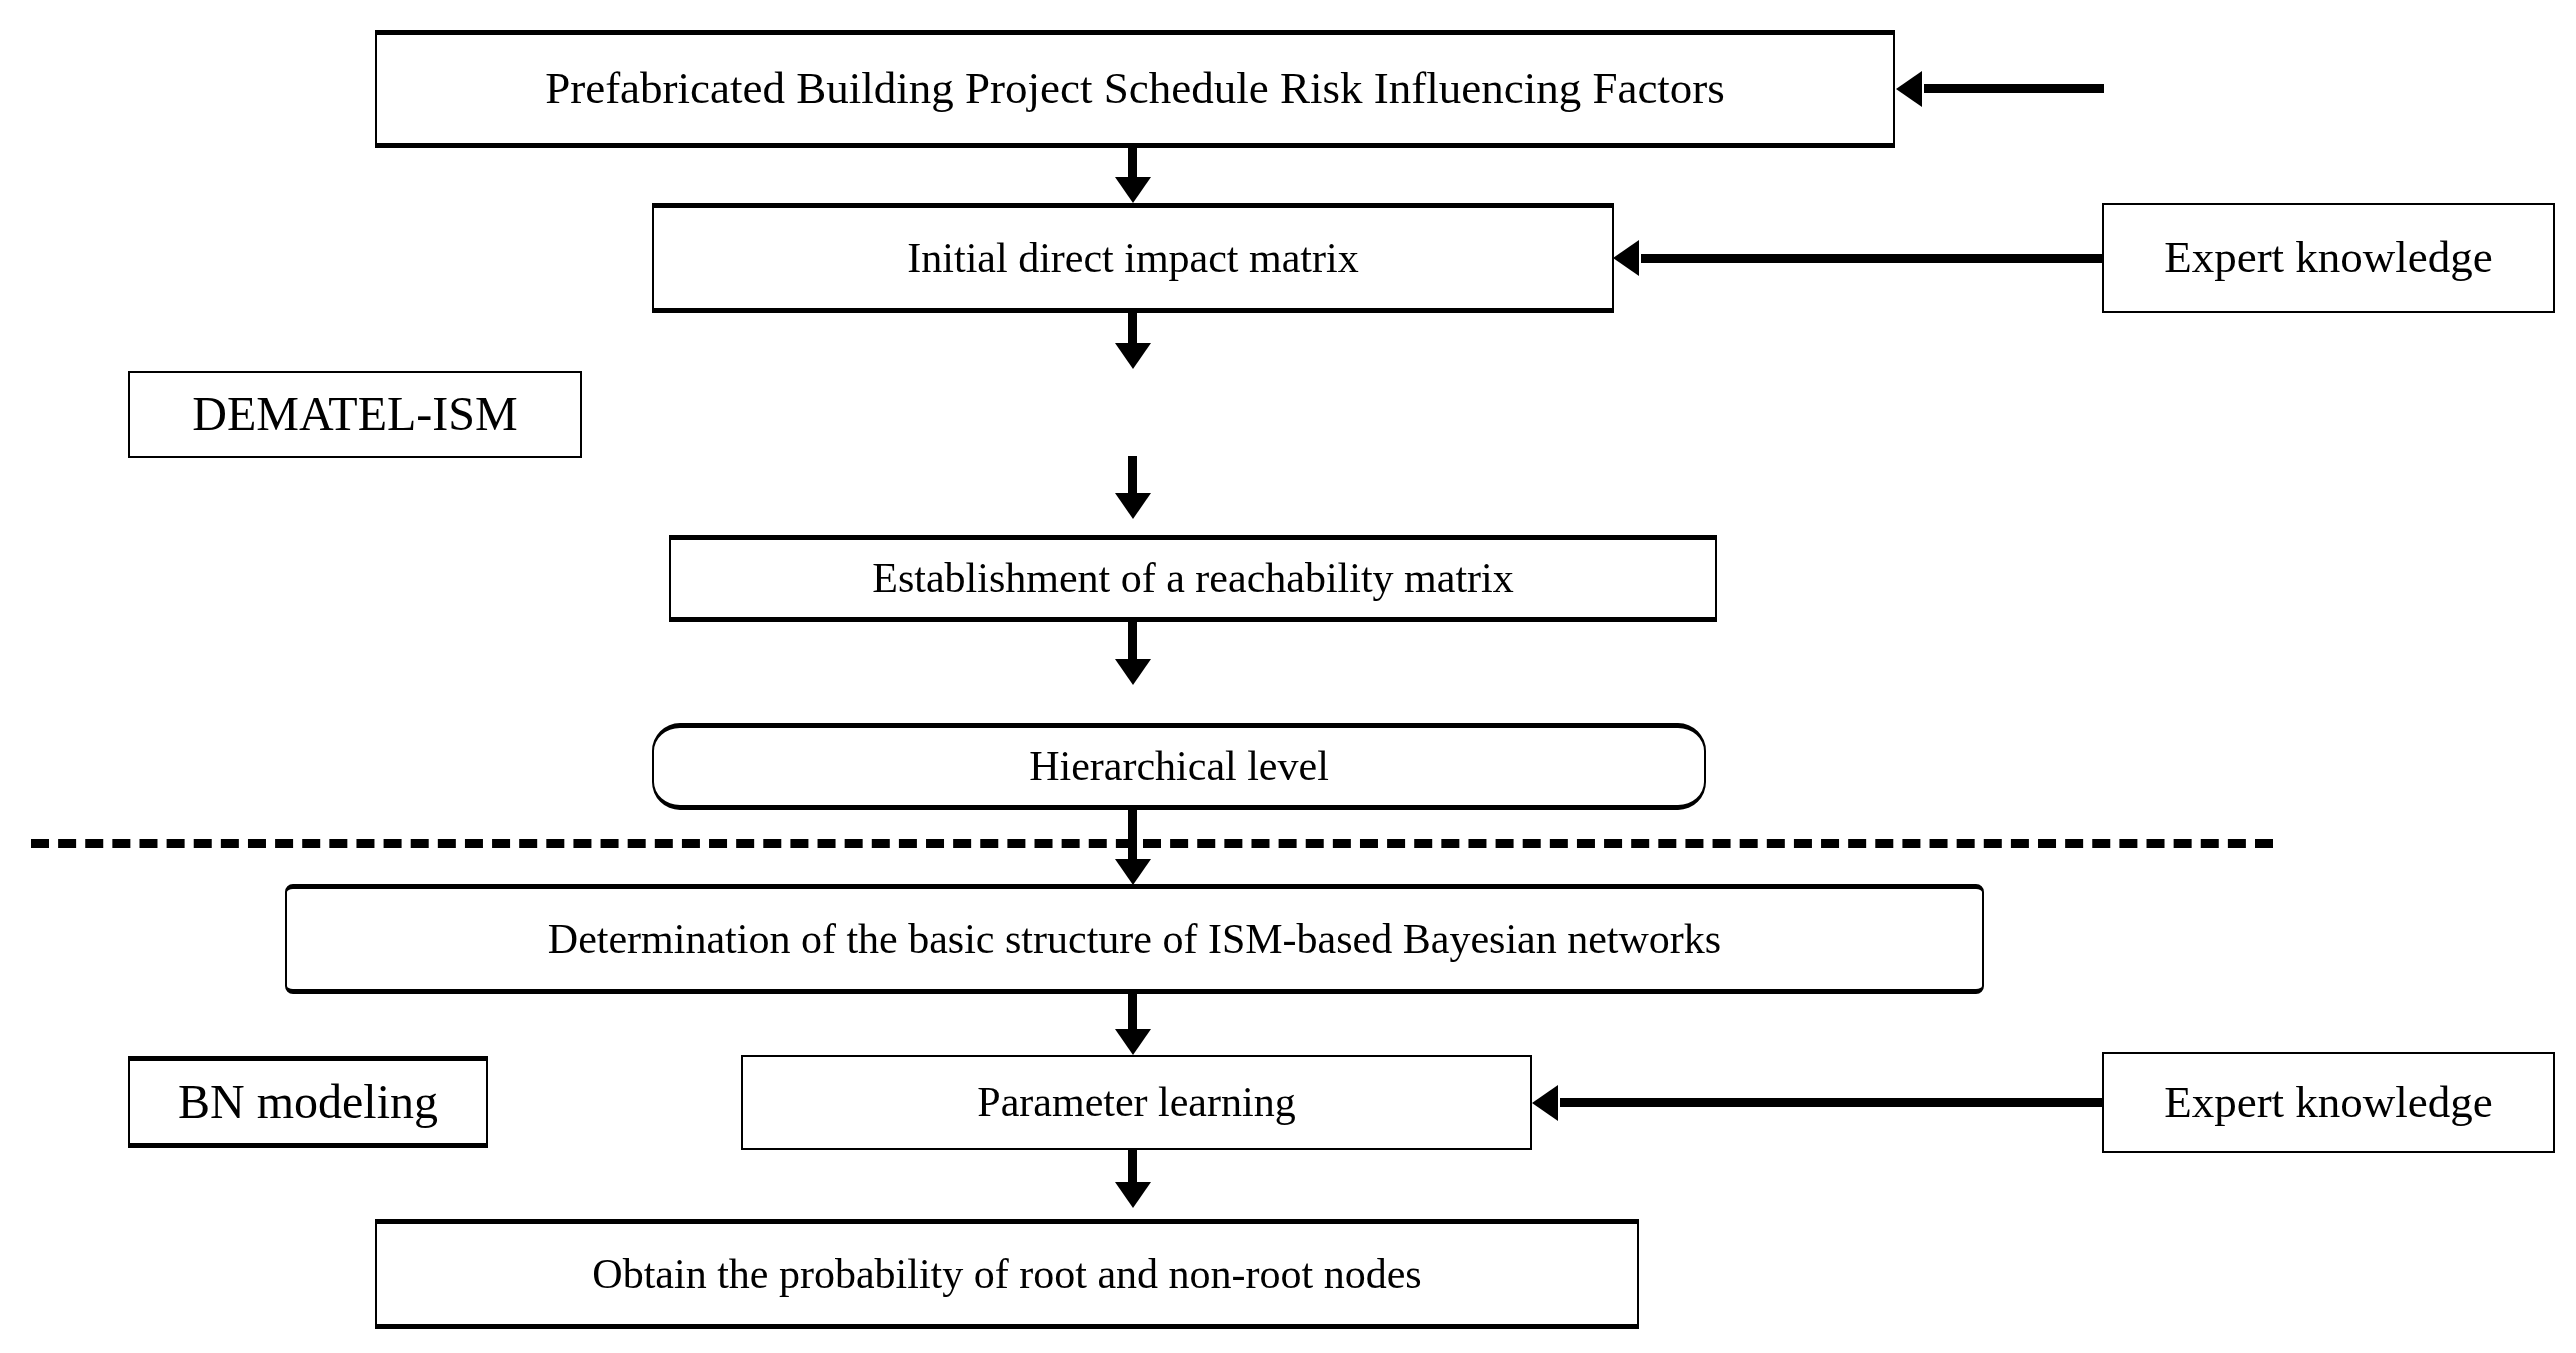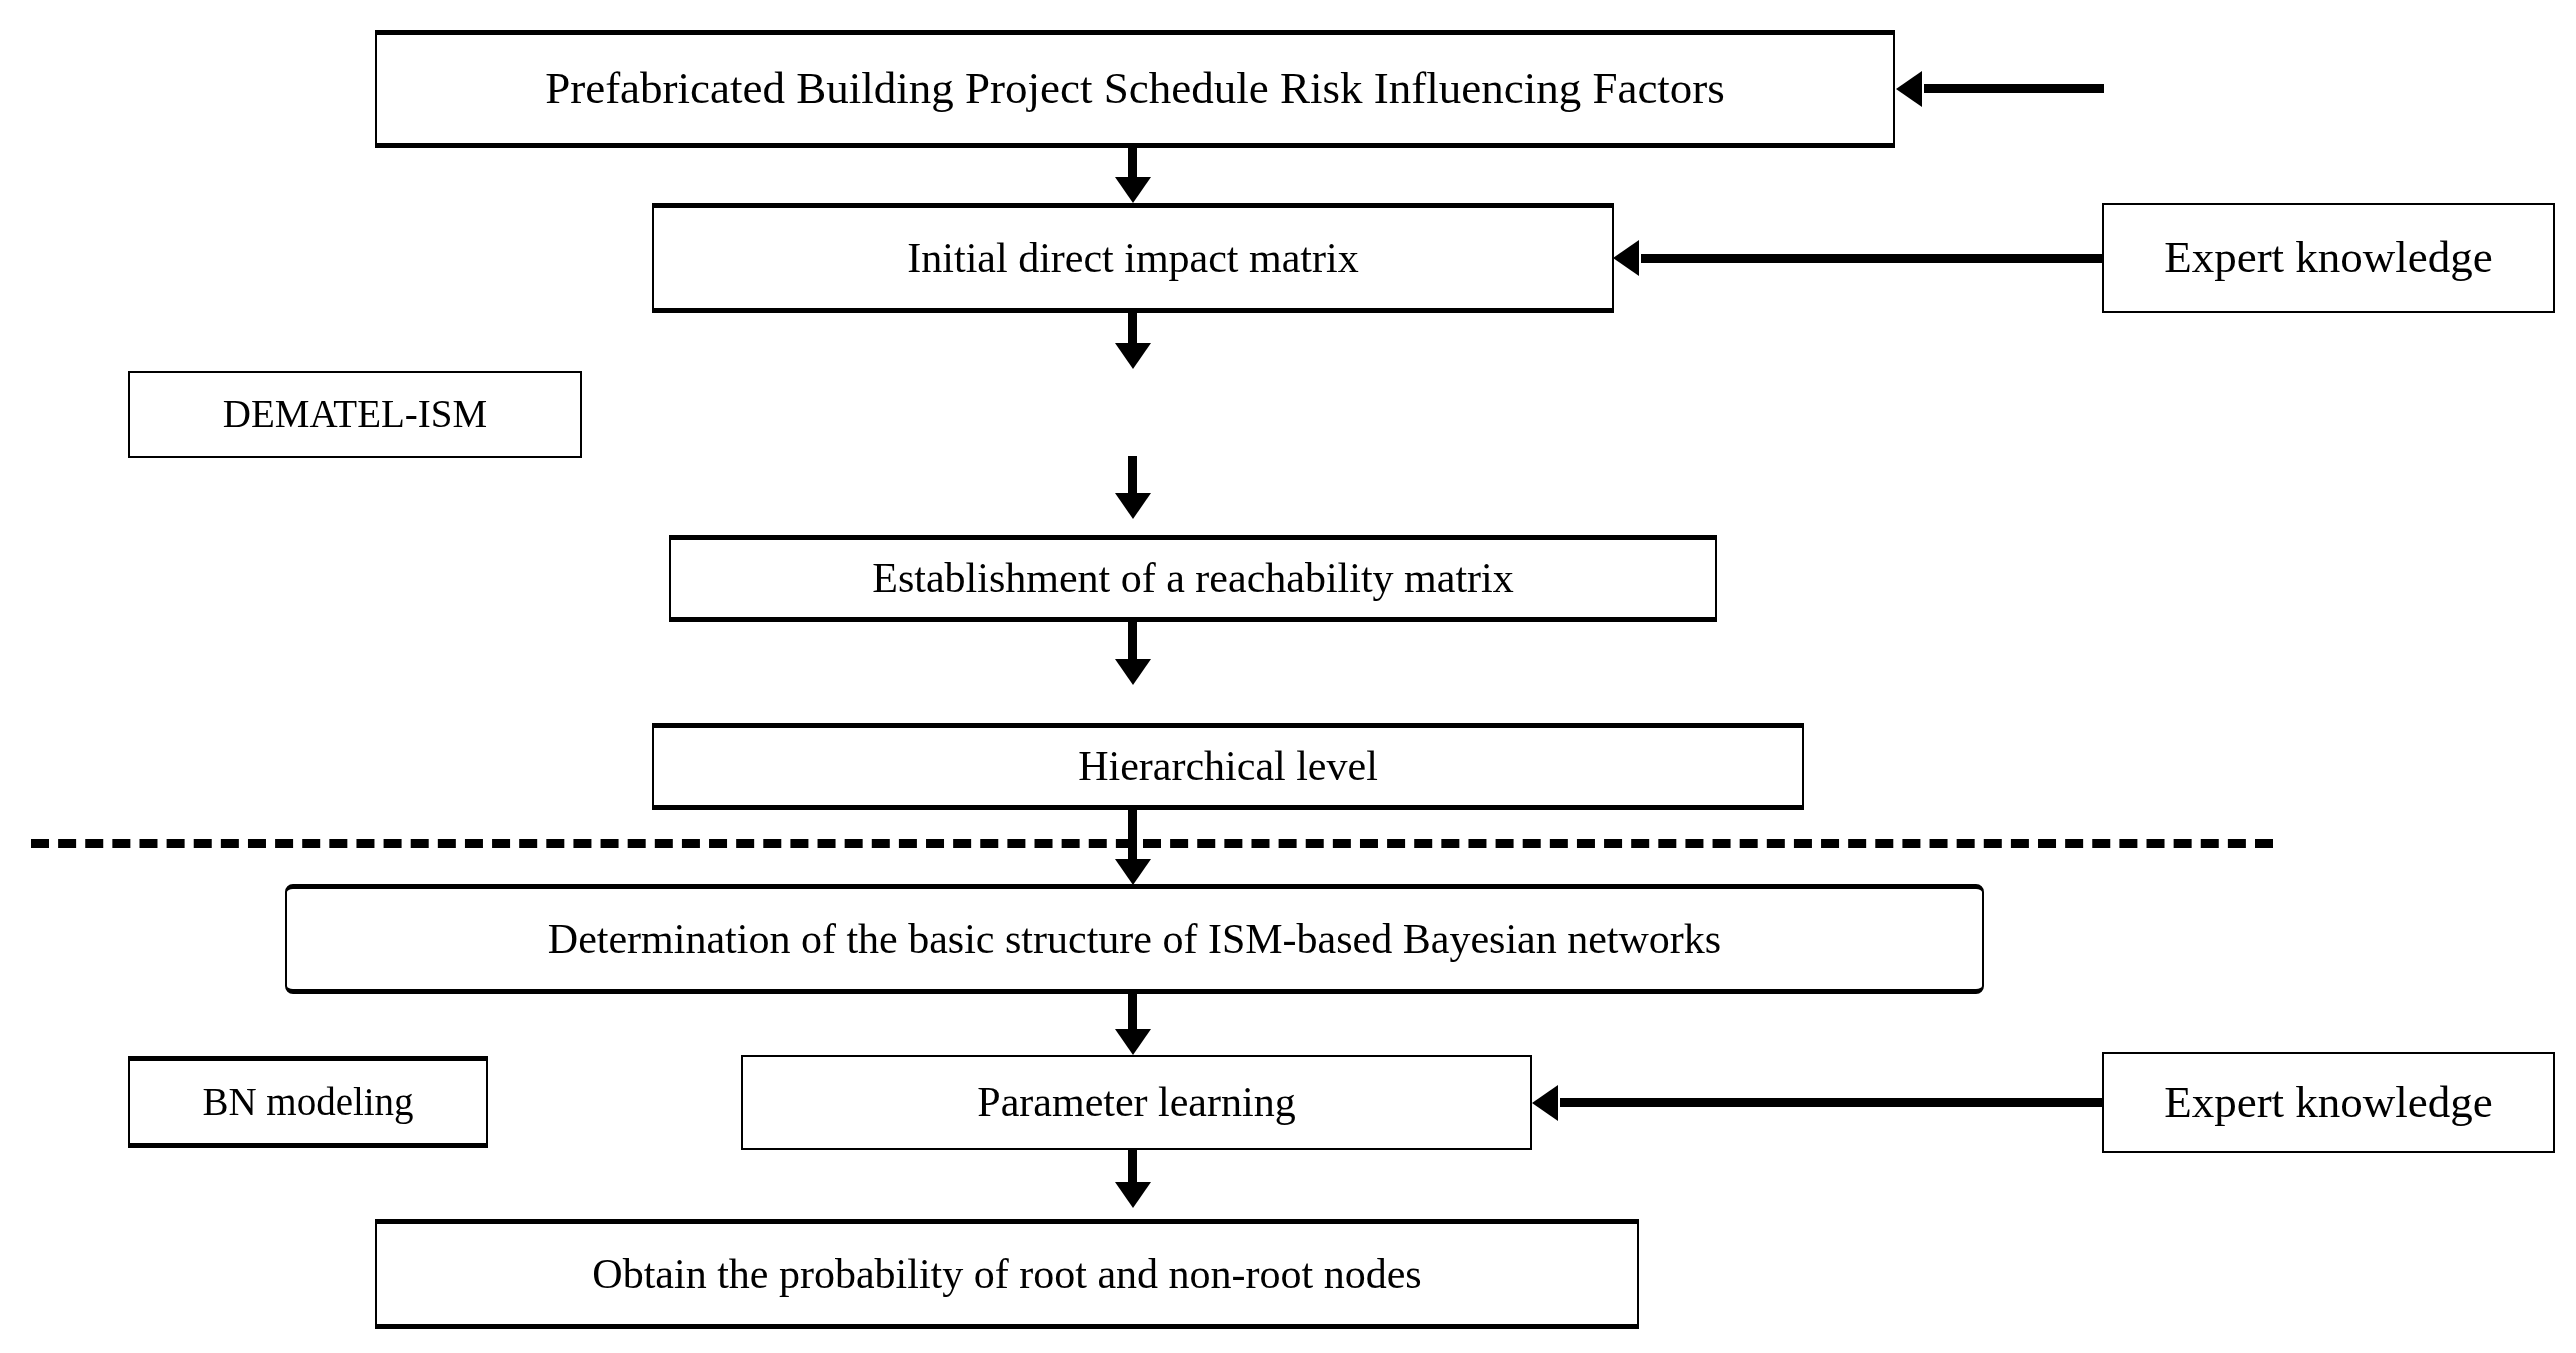--- a/index.html
+++ b/index.html
@@ -40,21 +40,21 @@
 
   
   .box.heavy-tb {
     border-top-width: 5.4px;
     border-bottom-width: 5.4px;
   }
 
   
   .t-xl  { font-size: 45px; }
   .t-lg  { font-size: 42px; }
-  .t-md  { font-size: 39px; }
+  .t-md  { font-size: 48px; }
 
   
   .vline {
     position: absolute;
     width: 8.5px;
     background: #000000;
   }
   .vhead {
     position: absolute;
     width: 0;
@@ -122,21 +122,21 @@
   <div class="vline" style="left:1128px; top:456px; height:48px;"></div>
   <div class="vhead" style="left:1115px; top:493px;"></div>
 
   <div class="box heavy-tb t-lg" style="left:652px; top:535px; width:1048px; height:87px;margin-left:17px;">
     <span class="label">Establishment of a reachability matrix</span>
   </div>
 
   <div class="vline" style="left:1128px; top:622px; height:48px;"></div>
   <div class="vhead" style="left:1115px; top:659px;"></div>
 
-  <div class="box heavy-tb t-lg" style="left:652px; top:723px; width:1152px; height:87px;">
+  <div class="box heavy-tb t-lg" style="left:652px; top:723px; width:1054px; height:87px;border-radius:28px;">
     <span class="label">Hierarchical level</span>
   </div>
 
   <div class="vline" style="left:1128px; top:810px; height:61px;"></div>
   <div class="vhead" style="left:1115px; top:859px;"></div>
 
   <div class="divider" style="left:31px; top:839px; width:2242px;"></div>
 
   <div class="box heavy-tb t-lg" style="left:285px; top:884px; width:1699px; height:110px;border-radius:8px;">
     <span class="label">Determination of the basic structure of ISM-based Bayesian networks</span>

